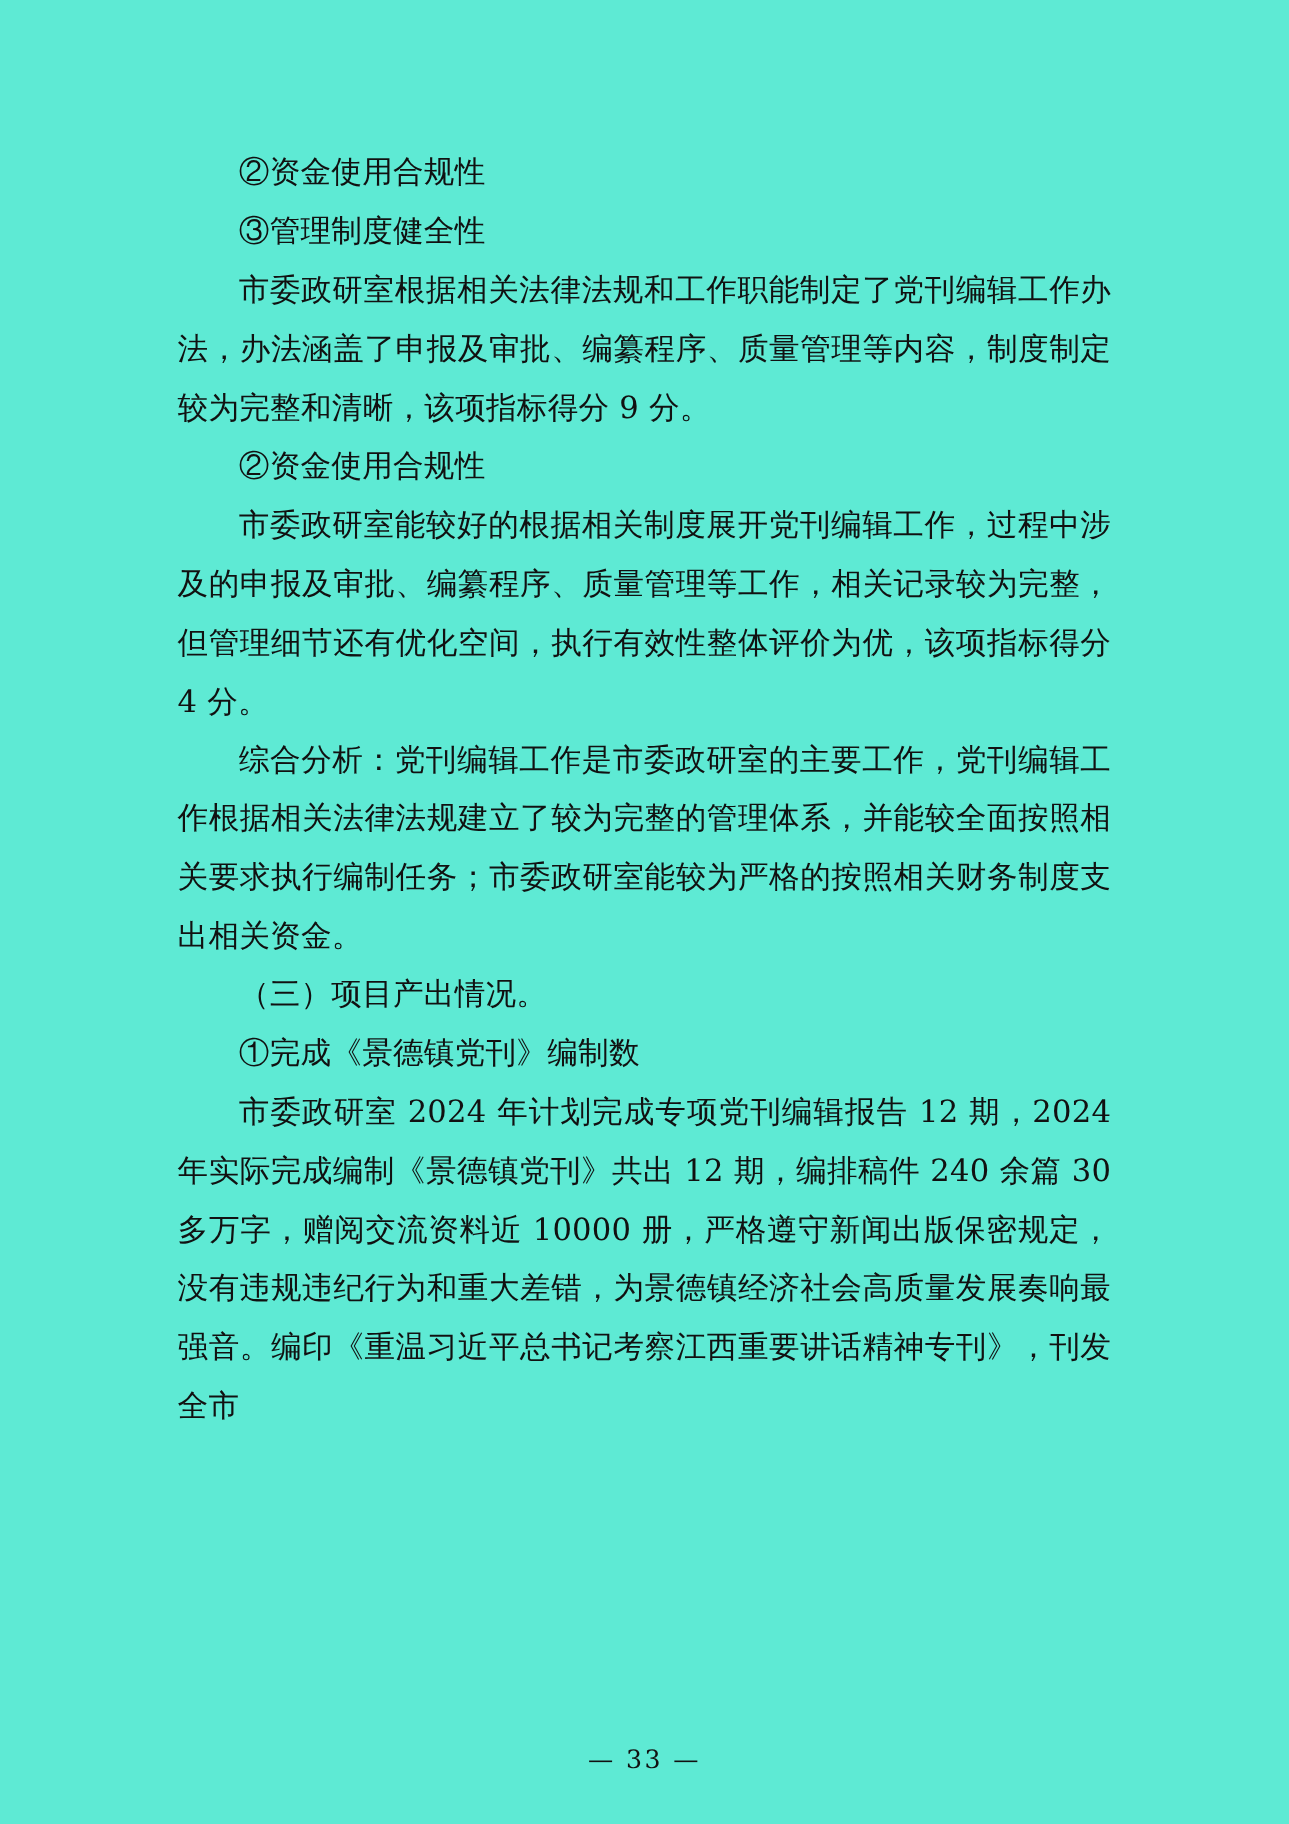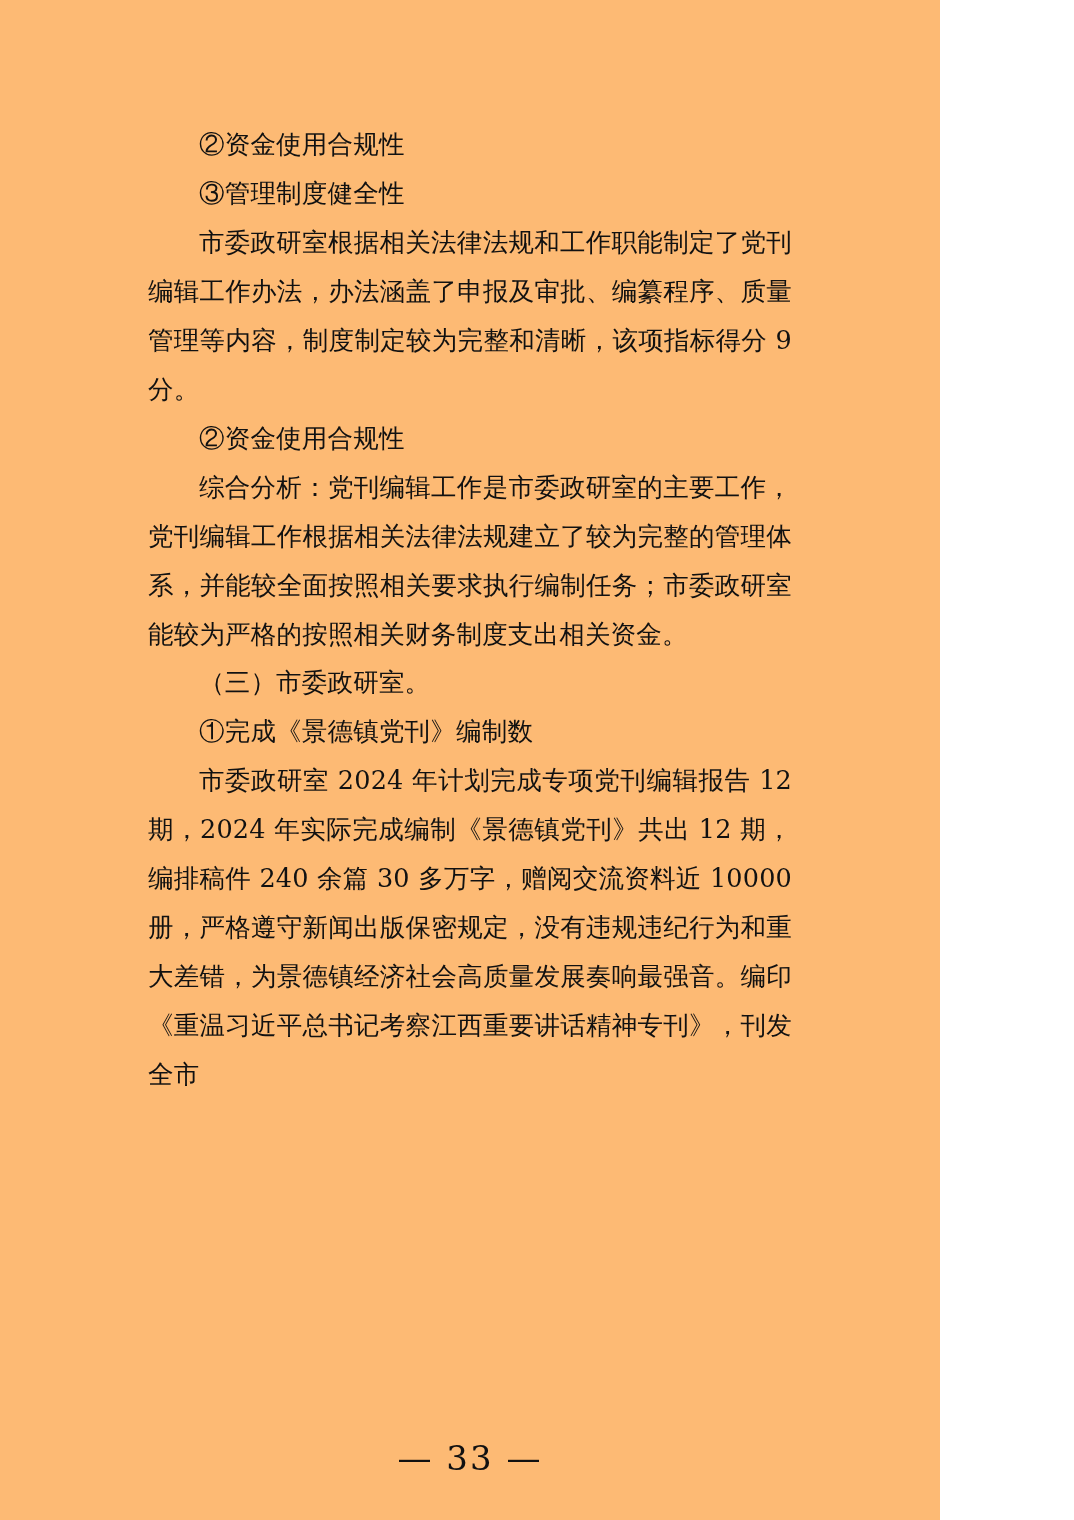--- a/index.html
+++ b/index.html
@@ -1,24 +1,24 @@
 <!DOCTYPE html>
 <html><head>
 <meta charset="utf-8">
 <style>
   html, body {
     margin: 0;
     padding: 0;
     background: #ffffff;
   }
   .page {
-    width: 940px;
+    width: 1074px;
     height: 1520px;
     position: relative;
-    background: #fdba74;
+    background: #5eead4;
     box-sizing: border-box;
     padding: 120px 148px 0 148px;
     font-family: "DejaVu Serif", "Liberation Serif", serif;
     color: #111111;
     overflow: hidden;
   }
   .body-text {
     font-size: 25.5px;
     line-height: 1.92;
     text-align: justify;
@@ -30,34 +30,35 @@
   }
   .indent {
     text-indent: 2em;
   }
   .page-number {
     position: absolute;
     left: 0;
     right: 0;
     bottom: 42px;
     text-align: center;
-    font-size: 34px;
+    font-size: 21px;
     font-family: "DejaVu Serif", "Liberation Serif", serif;
     color: #111111;
     letter-spacing: 2px;
   }
 </style>
 </head>
 <body>
 
 <div class="page">
   <div class="body-text">
     <p class="indent">②资金使用合规性</p>
     <p class="indent">③管理制度健全性</p>
     <p class="indent">市委政研室根据相关法律法规和工作职能制定了党刊编辑工作办法，办法涵盖了申报及审批、编纂程序、质量管理等内容，制度制定较为完整和清晰，该项指标得分 9 分。</p>
     <p class="indent">②资金使用合规性</p>
+    <p class="indent">市委政研室能较好的根据相关制度展开党刊编辑工作，过程中涉及的申报及审批、编纂程序、质量管理等工作，相关记录较为完整，但管理细节还有优化空间，执行有效性整体评价为优，该项指标得分 4 分。</p>
     <p class="indent">综合分析：党刊编辑工作是市委政研室的主要工作，党刊编辑工作根据相关法律法规建立了较为完整的管理体系，并能较全面按照相关要求执行编制任务；市委政研室能较为严格的按照相关财务制度支出相关资金。</p>
-    <p class="indent">（三）市委政研室。</p>
+    <p class="indent">（三）项目产出情况。</p>
     <p class="indent">①完成《景德镇党刊》编制数</p>
     <p class="indent">市委政研室 2024 年计划完成专项党刊编辑报告 12 期，2024 年实际完成编制《景德镇党刊》共出 12 期，编排稿件 240 余篇 30 多万字，赠阅交流资料近 10000 册，严格遵守新闻出版保密规定，没有违规违纪行为和重大差错，为景德镇经济社会高质量发展奏响最强音。编印《重温习近平总书记考察江西重要讲话精神专刊》，刊发全市</p>
   </div>
   <div class="page-number">— 33 —</div>
 </div>
 
 </body></html>

